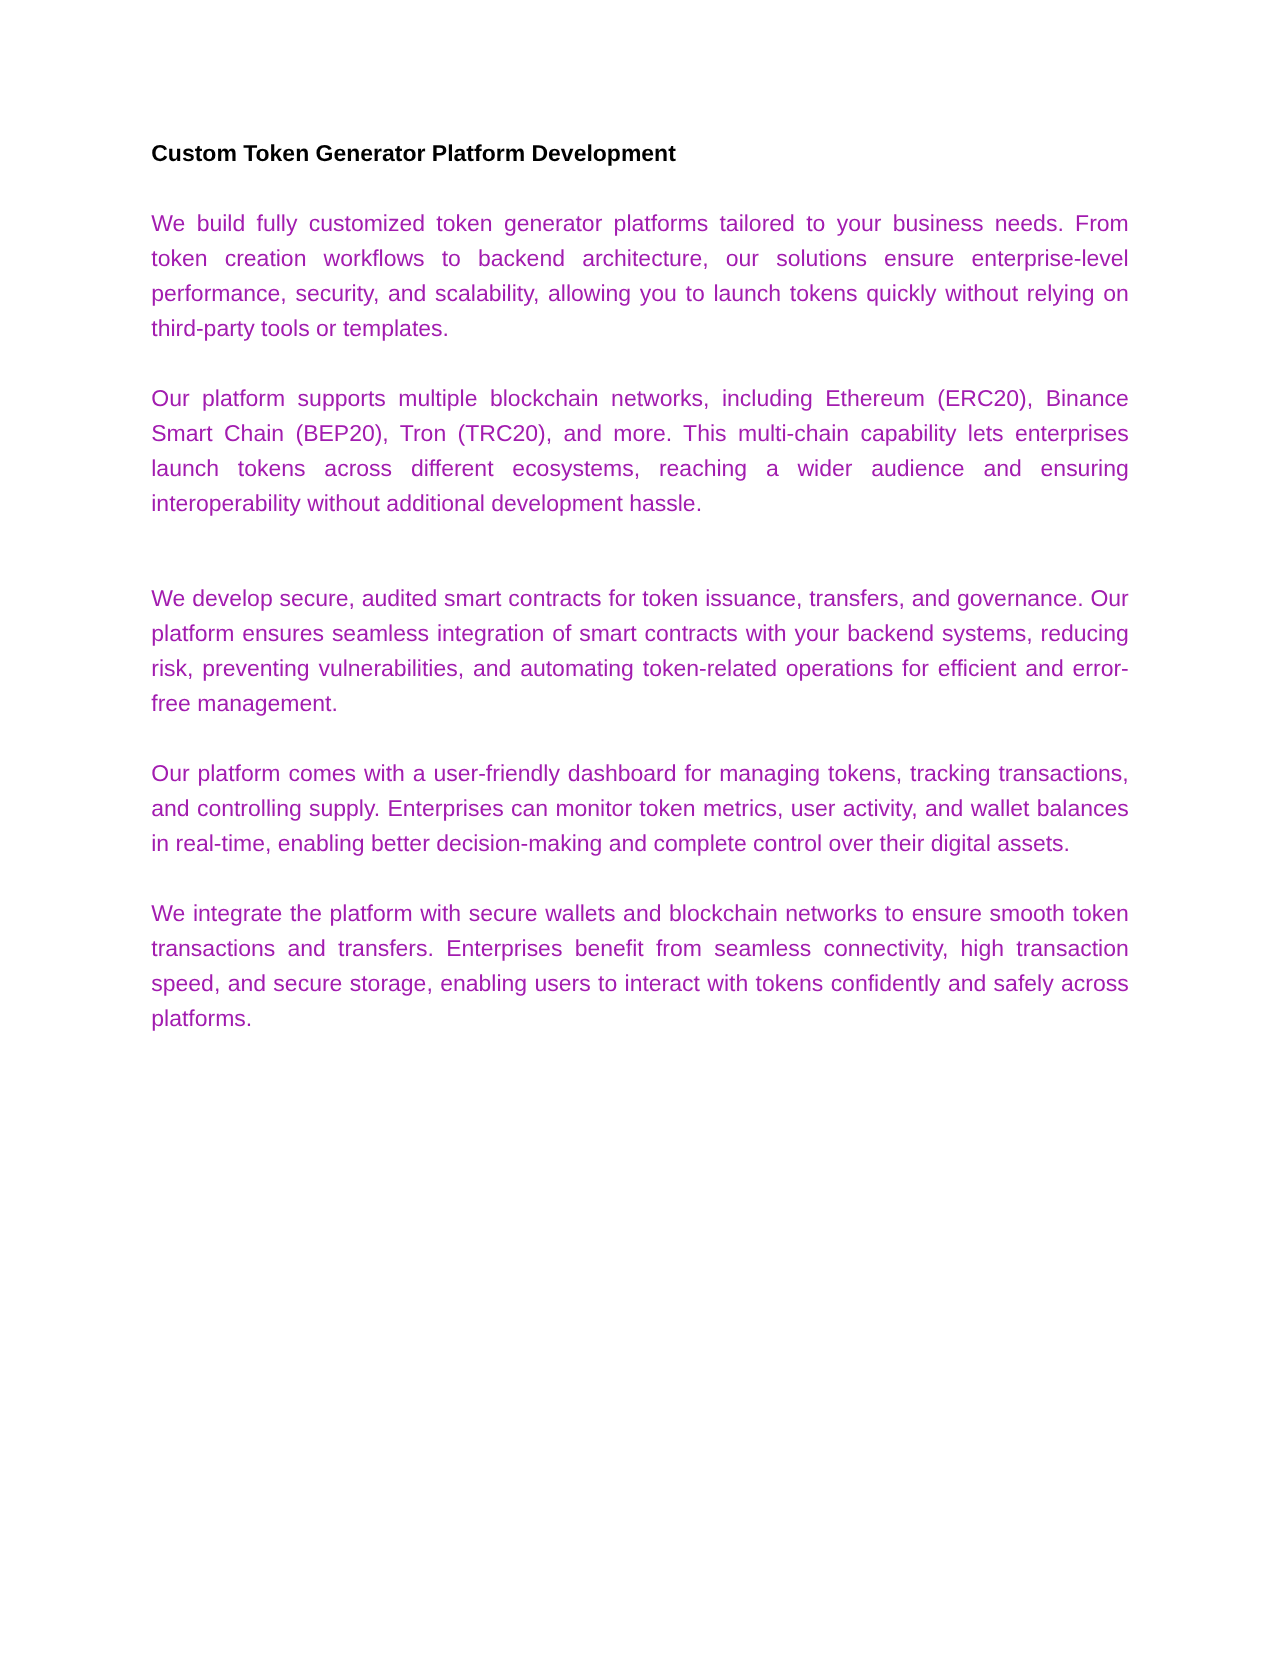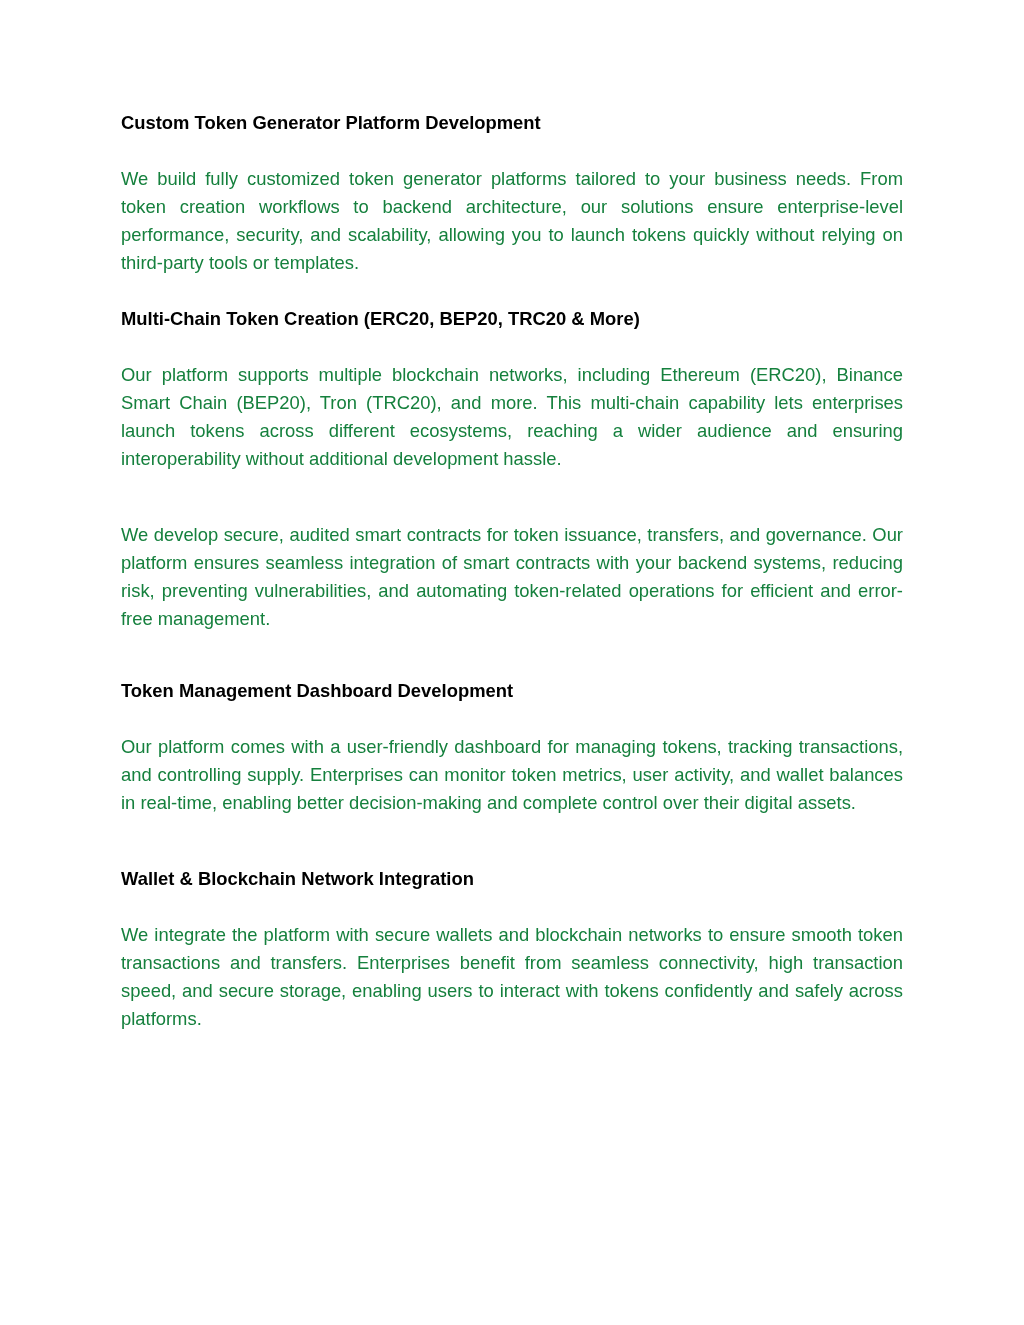--- a/index.html
+++ b/index.html
@@ -27,45 +27,42 @@
     font-size: 18.4px;
     font-weight: 700;
     line-height: 28px;
     margin: 28px 0;
     text-align: left;
     color: #000000;
   }
   .doc-paragraph {
     margin: 28px 0;
     text-align: justify;
-    color: #15803d;
+    color: #a21caf;
   }
   
   .gap-xl { margin-top: 48px; }
   .gap-md { margin-top: 44px; }
   .gap-sm { margin-top: 14px; }
 </style>
 </head>
 <body>
 
 <main class="page">
 
   <h2 class="doc-heading">Custom Token Generator Platform Development</h2>
 
   <p class="doc-paragraph">We build fully customized token generator platforms tailored to your business needs. From token creation workflows to backend architecture, our solutions ensure enterprise-level performance, security, and scalability, allowing you to launch tokens quickly without relying on third-party tools or templates.</p>
 
-  <h2 class="doc-heading">Multi-Chain Token Creation (ERC20, BEP20, TRC20 &amp; More)</h2>
 
   <p class="doc-paragraph">Our platform supports multiple blockchain networks, including Ethereum (ERC20), Binance Smart Chain (BEP20), Tron (TRC20), and more. This multi-chain capability lets enterprises launch tokens across different ecosystems, reaching a wider audience and ensuring interoperability without additional development hassle.</p>
 
 
   <p class="doc-paragraph gap-xl">We develop secure, audited smart contracts for token issuance, transfers, and governance. Our platform ensures seamless integration of smart contracts with your backend systems, reducing risk, preventing vulnerabilities, and automating token-related operations for efficient and error-free management.</p>
 
-  <h2 class="doc-heading gap-md">Token Management Dashboard Development</h2>
 
   <p class="doc-paragraph gap-sm">Our platform comes with a user-friendly dashboard for managing tokens, tracking transactions, and controlling supply. Enterprises can monitor token metrics, user activity, and wallet balances in real-time, enabling better decision-making and complete control over their digital assets.</p>
 
-  <h2 class="doc-heading gap-xl">Wallet &amp; Blockchain Network Integration</h2>
 
   <p class="doc-paragraph">We integrate the platform with secure wallets and blockchain networks to ensure smooth token transactions and transfers. Enterprises benefit from seamless connectivity, high transaction speed, and secure storage, enabling users to interact with tokens confidently and safely across platforms.</p>
 
 
 </main>
 
 </body></html>

